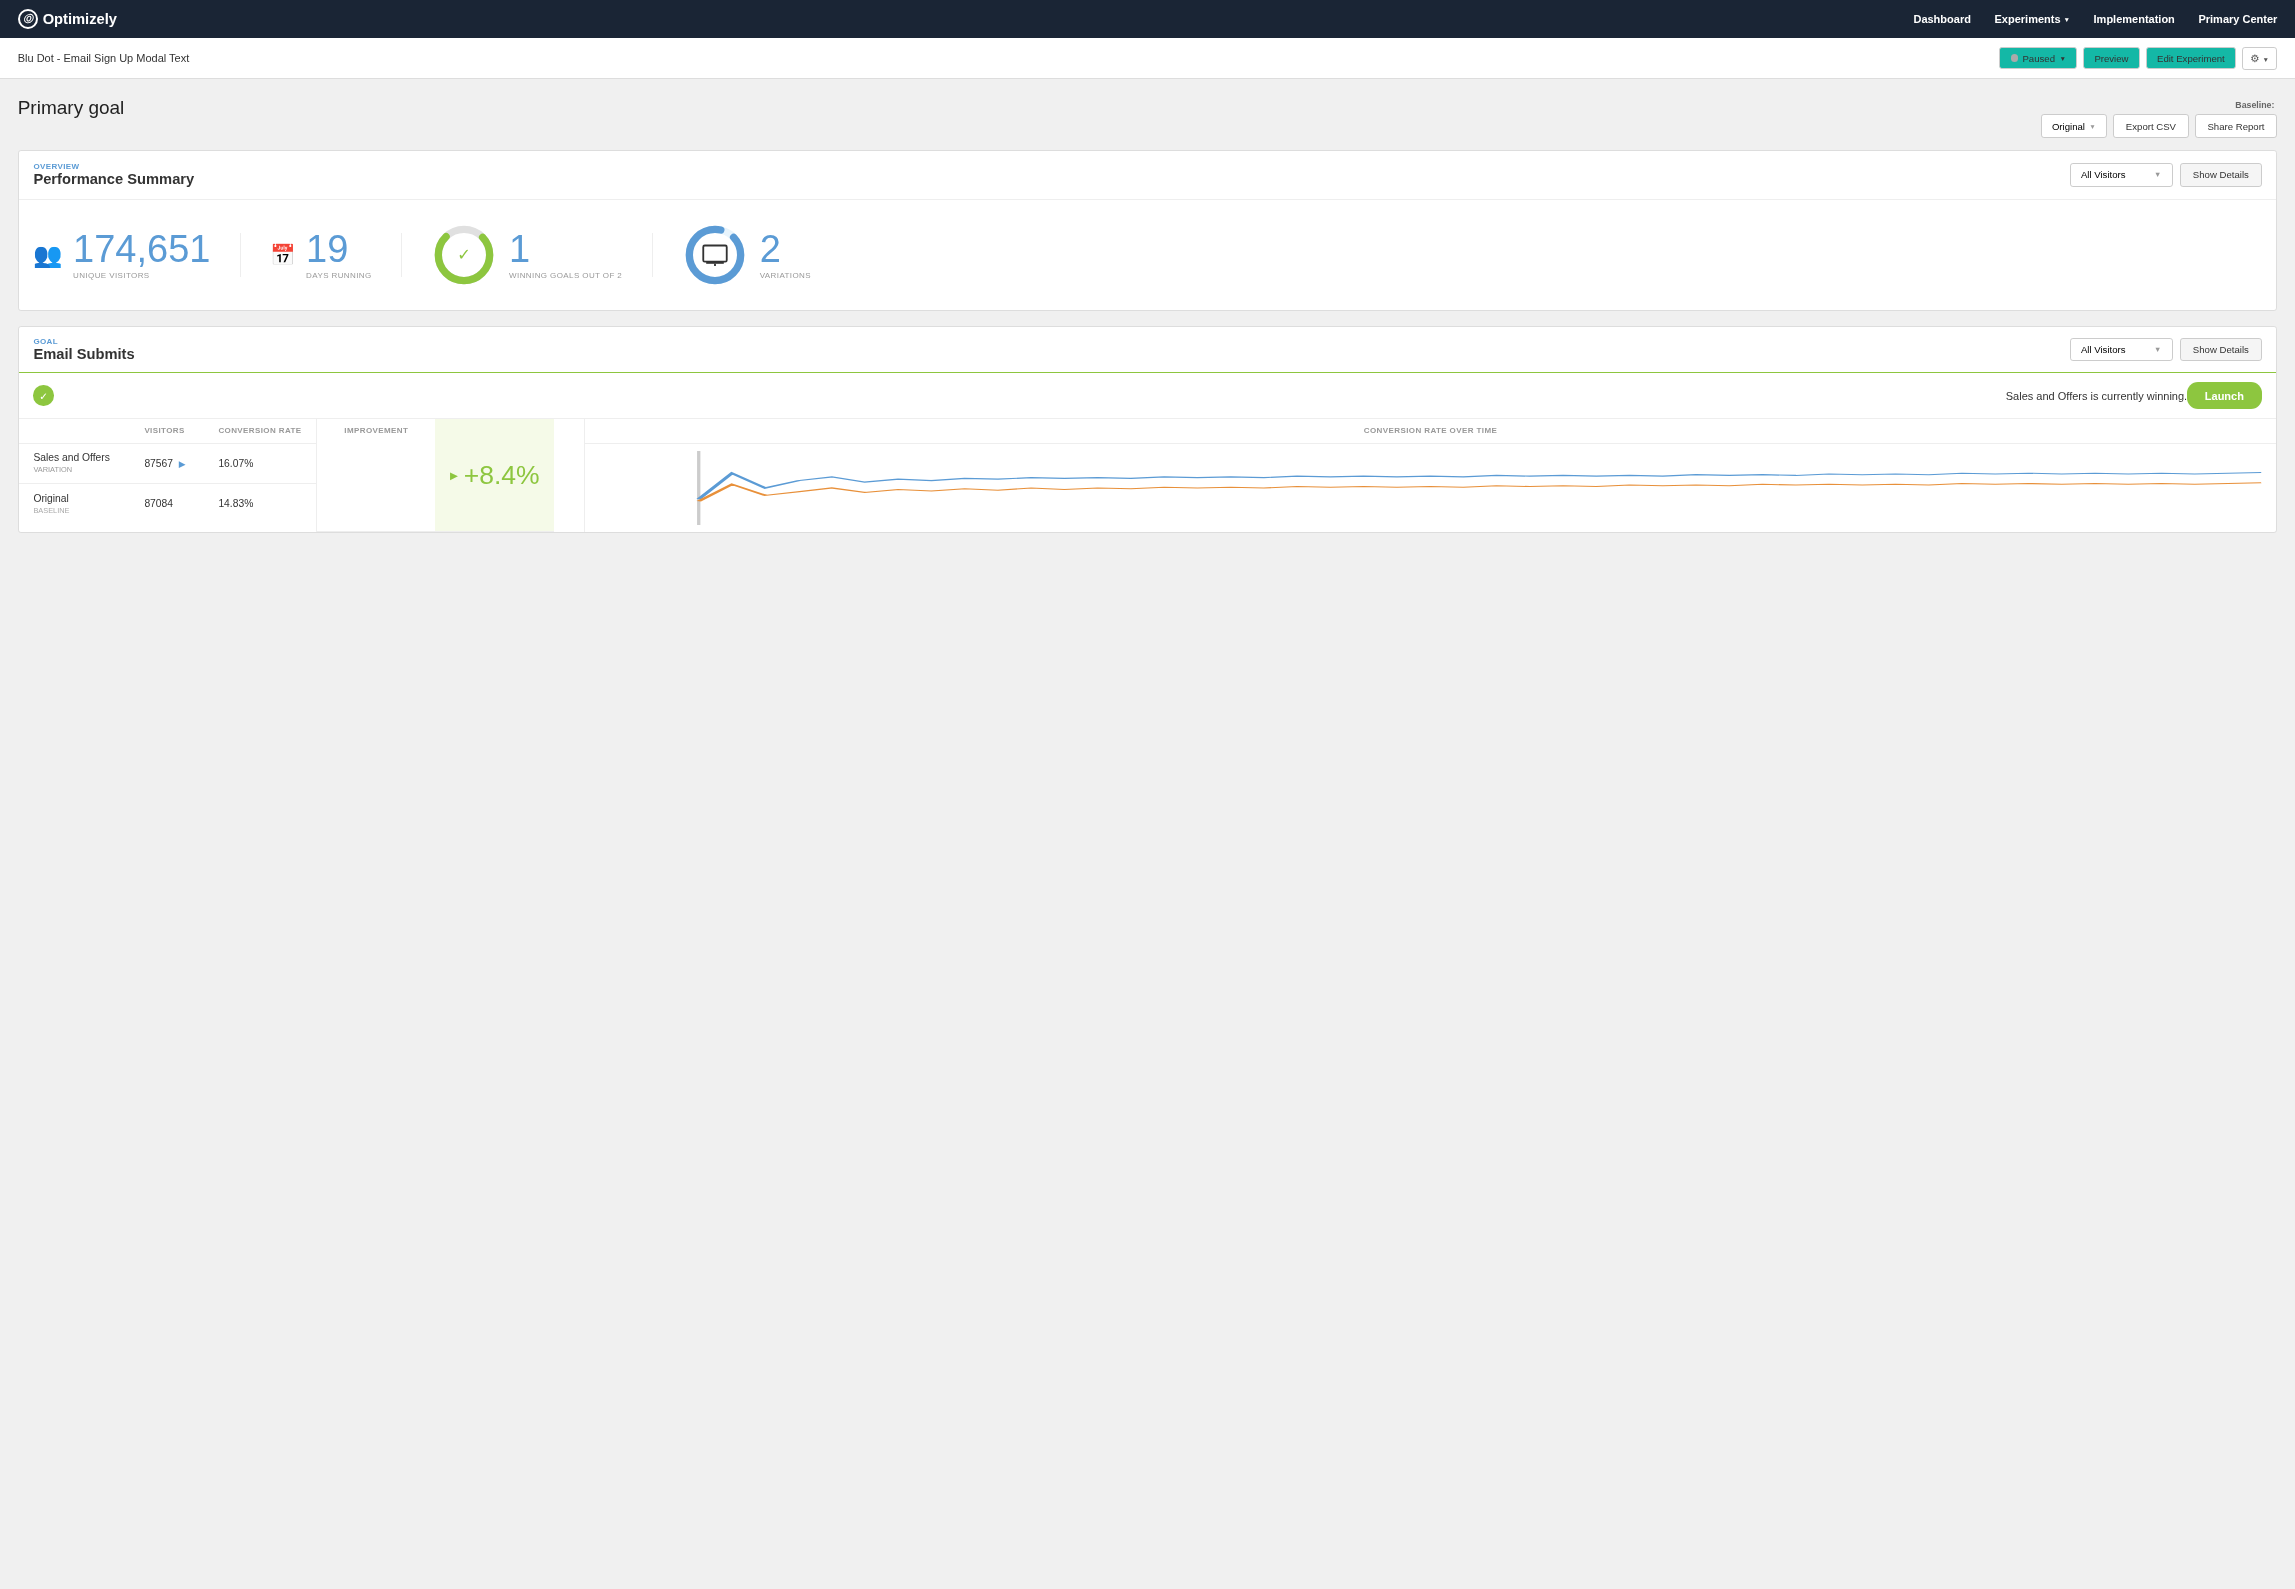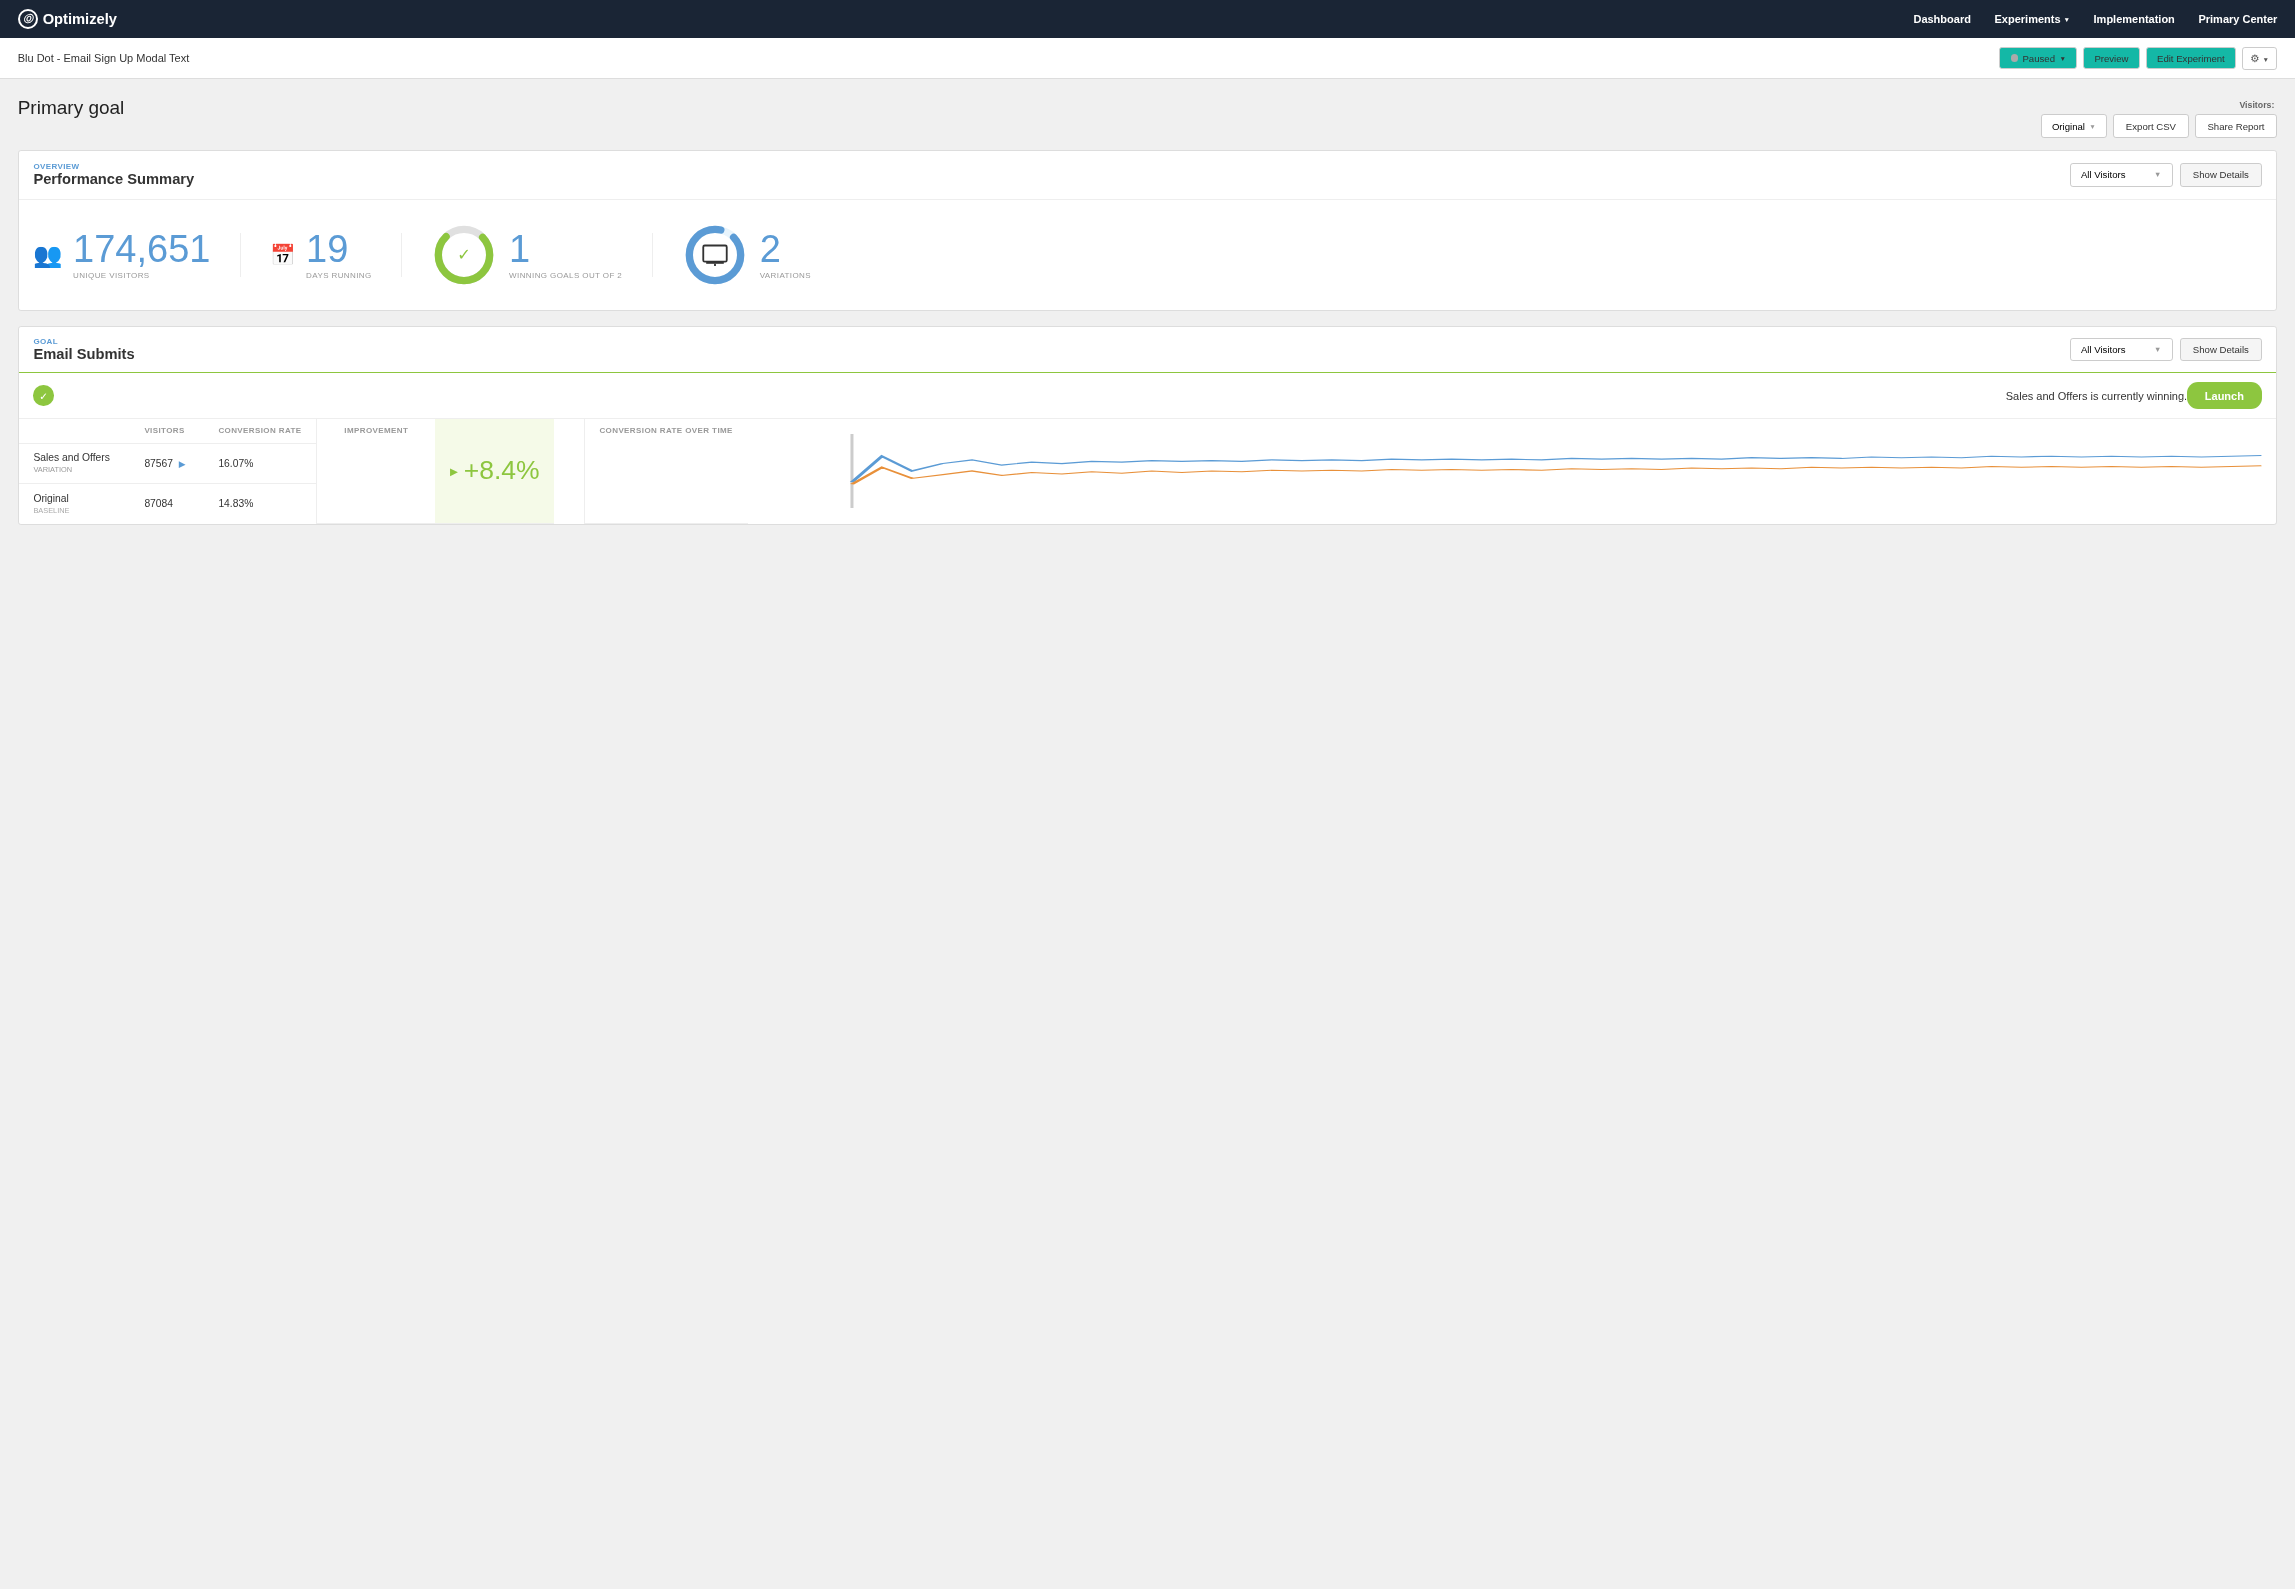--- a/index.html
+++ b/index.html
@@ -103,21 +103,21 @@
 </div>
 
 <div class="main">
 
   <div class="section-header">
     <div class="section-header-left">
       <h1 class="section-title">Primary goal</h1>
     </div>
     <div class="section-header-right">
       <div style="display:flex;flex-direction:column;align-items:flex-end;gap:4.4px;">
-        <span class="baseline-label">Visitors:</span>
+        <span class="baseline-label">Baseline:</span>
         <div style="display:flex;gap:5.9px;">
           <button class="btn-baseline">
             <span>Original</span>
             <span style="font-size:6.6px;color:#999;">▼</span>
           </button>
           <button class="btn-plain">Export CSV</button>
           <button class="btn-plain">Share Report</button>
         </div>
       </div>
     </div>
@@ -264,21 +264,21 @@
 
       <div style="display:flex;flex-direction:row;border-left:0.7px solid #eee;border-right:0.7px solid #eee;">
         <div style="padding:7.4px 14.7px;font-size:8px;text-transform:uppercase;color:#999;font-weight:600;letter-spacing:0.4px;border-bottom:0.7px solid #eee;min-width:118px;text-align:center;">IMPROVEMENT</div>
         <div style="flex:1;background:#f5fae8;display:flex;align-items:center;justify-content:center;padding:14.7px;gap:5.9px;border-bottom:0.7px solid #eee;">
           <span style="color:#8dc63f;font-size:10.3px;">▶</span>
           <span style="font-size:26.5px;font-weight:300;color:#8dc63f;">+8.4%</span>
         </div>
         <div style="flex:1;background:#fff;padding:8.8px 14.7px;"></div>
       </div>
 
-      <div style="flex:1;display:flex;flex-direction:row;">
+      <div style="flex:1;display:flex;flex-direction:column;">
         <div style="padding:7.4px 14.7px;font-size:8px;text-transform:uppercase;color:#999;font-weight:600;letter-spacing:0.4px;border-bottom:0.7px solid #eee;text-align:center;">CONVERSION RATE OVER TIME</div>
         <div style="flex:1;padding:7.4px 14.7px;display:flex;align-items:center;">
           <svg viewBox="0 0 500 100" width="100%" height="74" preserveAspectRatio="none">
 
             <line x1="30" y1="0" x2="30" y2="100" stroke="#ccc" stroke-width="1"></line>
 
             <polyline points="30,65 40,30 50,50 60,40 70,35 80,42 90,38 100,40 110,37 120,38 130,36 140,37 150,36 160,37 170,35 180,36 190,35 200,36 210,34 220,35 230,34 240,35 250,34 260,35 270,33 280,34 290,33 300,34 310,33 320,34 330,32 340,33 350,32 360,33 370,31 380,32 390,31 400,32 410,30 420,31 430,30 440,31 450,30 460,31 470,30 480,31 490,30 500,29" fill="none" stroke="#5b9bd5" stroke-width="1.5"></polyline>
 
             <polyline points="30,68 40,45 50,60 60,55 70,50 80,56 90,52 100,54 110,51 120,53 130,50 140,52 150,50 160,51 170,49 180,50 190,49 200,50 210,48 220,49 230,48 240,49 250,48 260,49 270,47 280,48 290,47 300,48 310,46 320,47 330,46 340,47 350,45 360,46 370,45 380,46 390,45 400,46 410,44 420,45 430,44 440,45 450,44 460,45 470,44 480,45 490,44 500,43" fill="none" stroke="#e8903a" stroke-width="1.5"></polyline>
           </svg>

